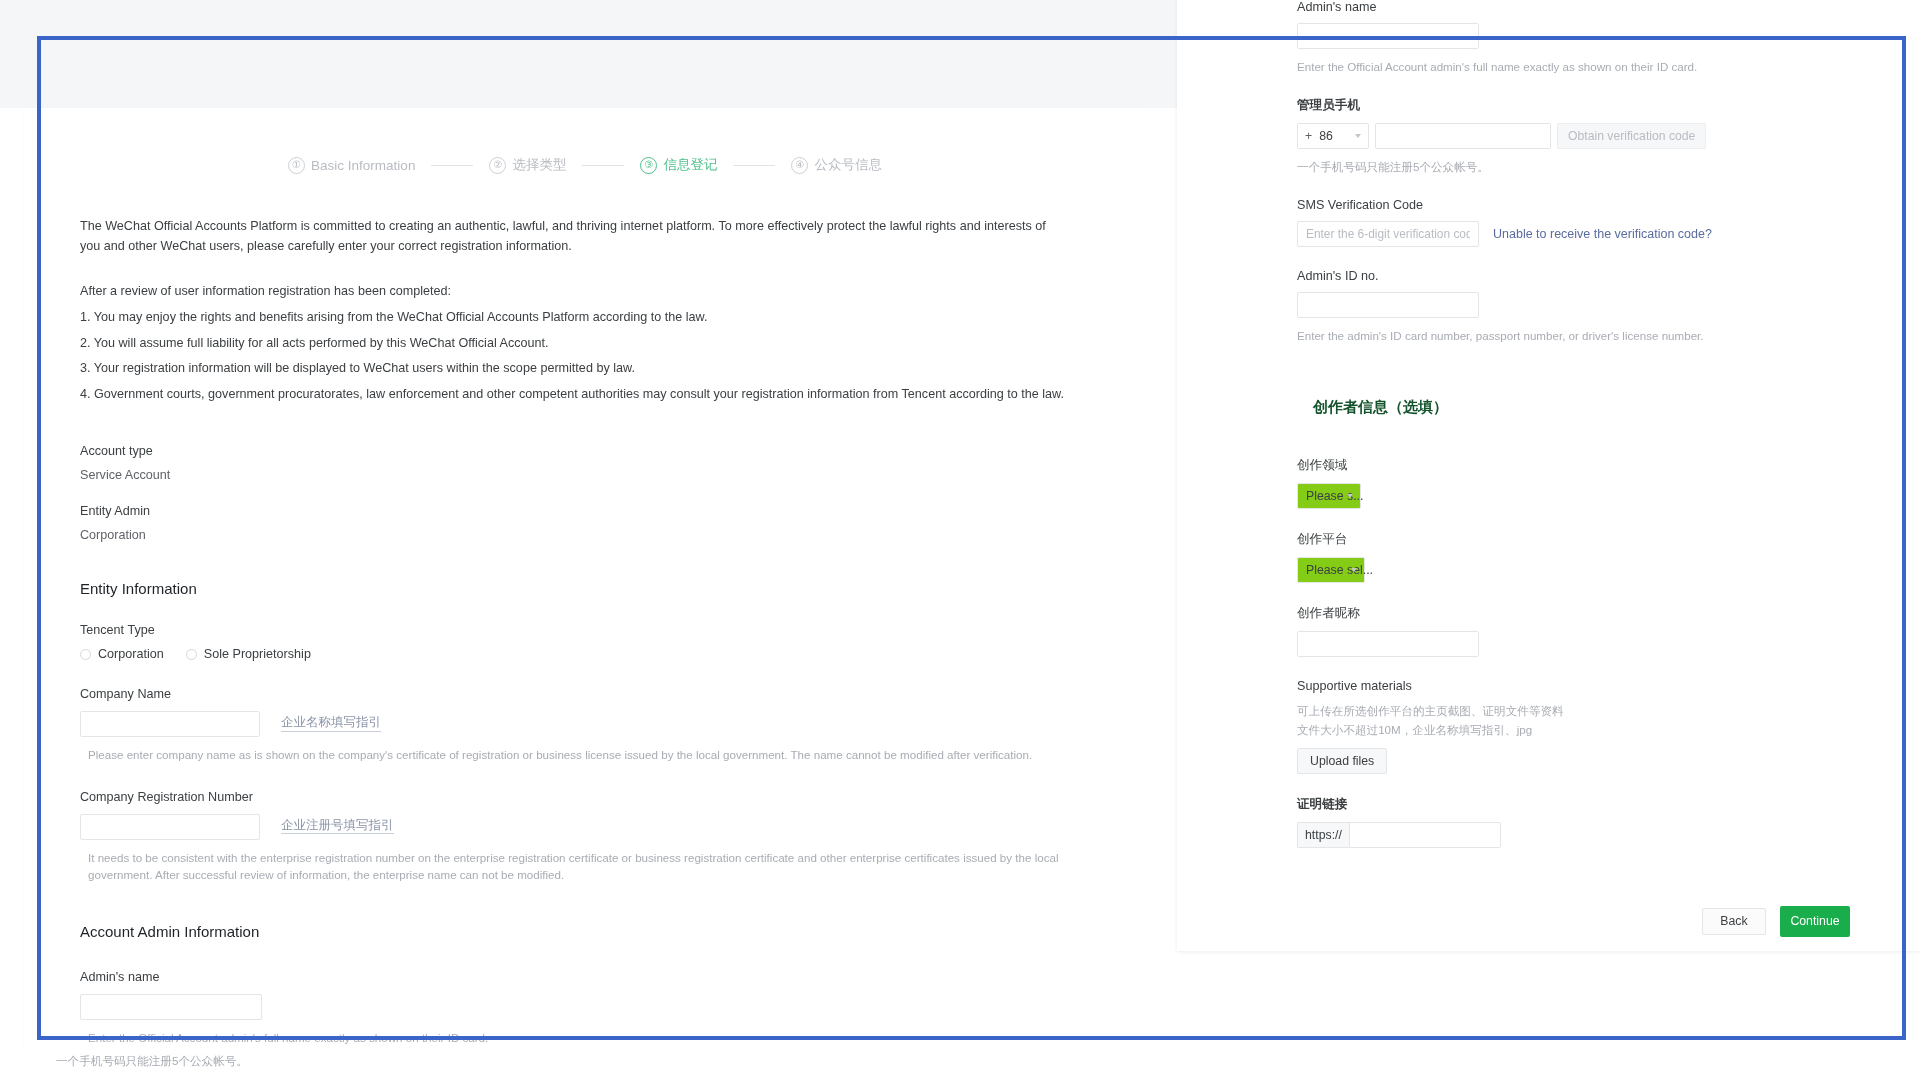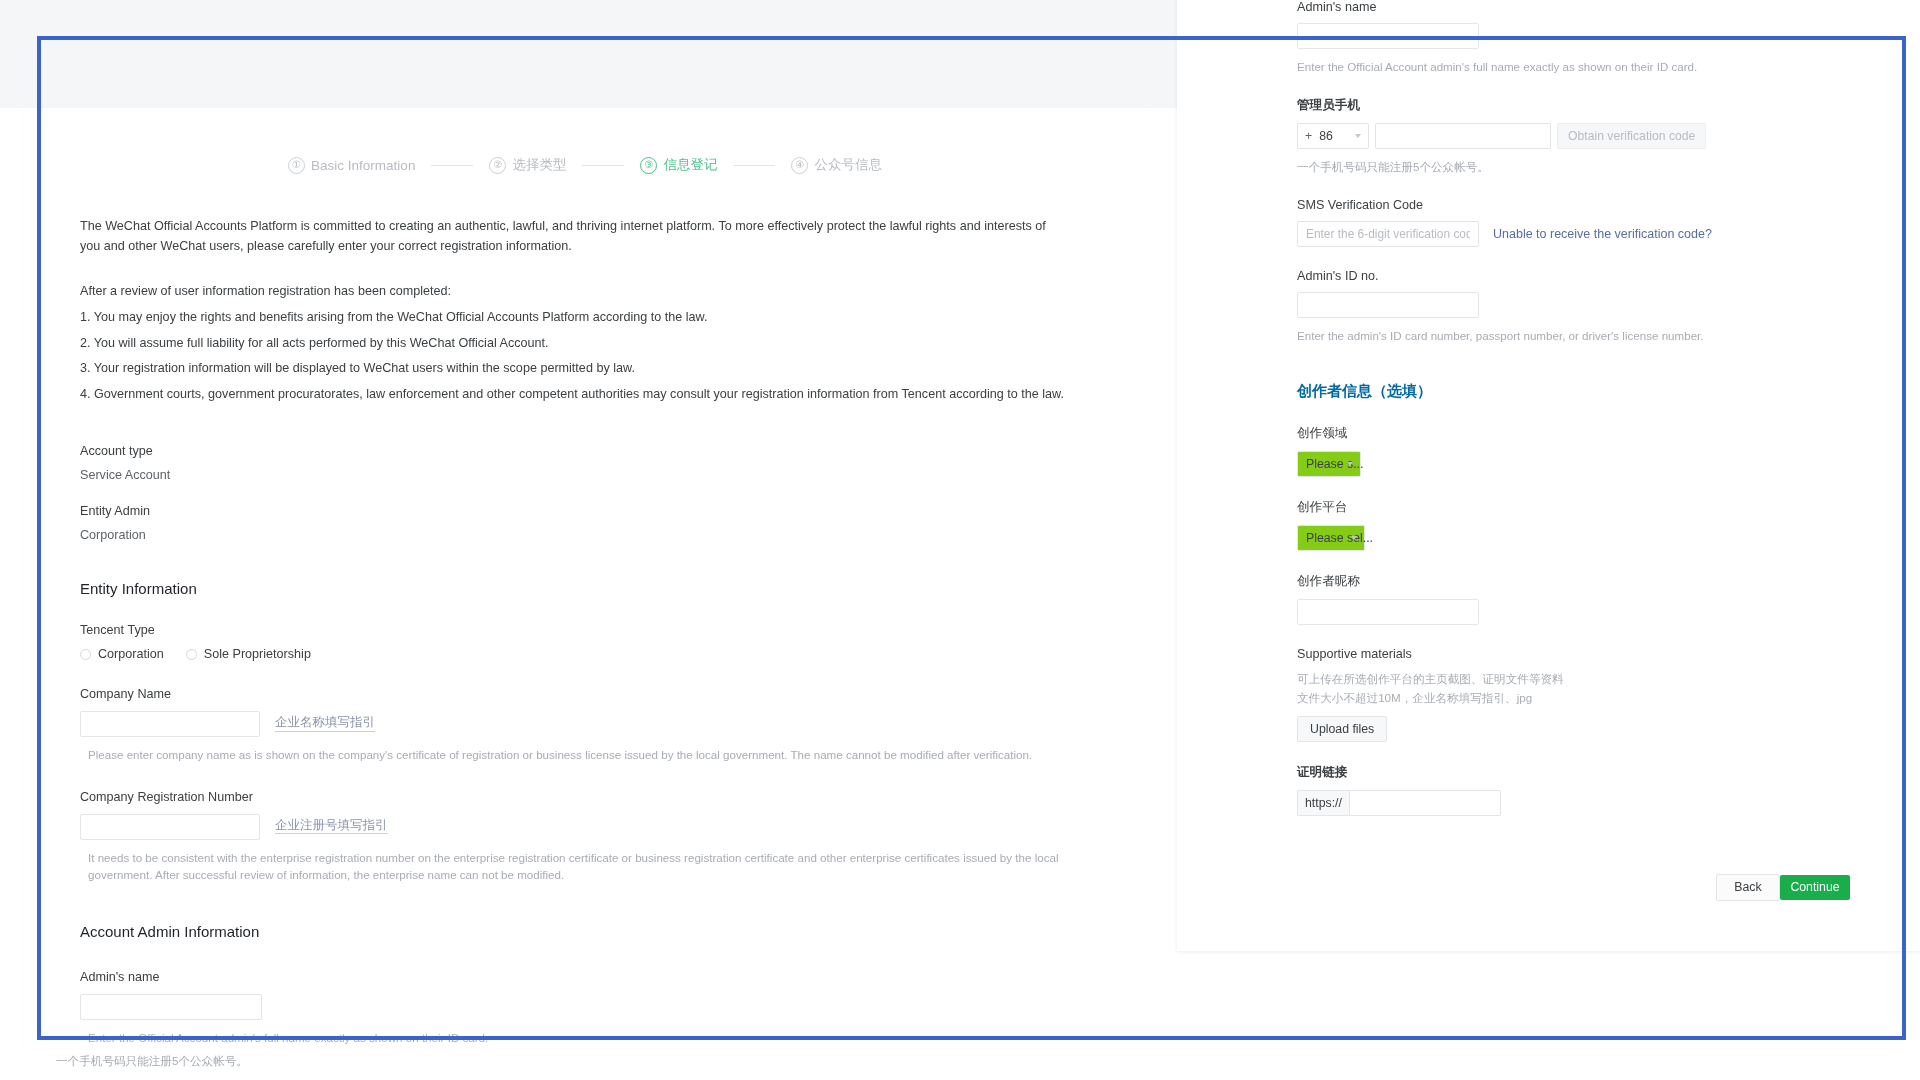--- a/index.html
+++ b/index.html
@@ -142,21 +142,21 @@
     color: #1f2329;
     padding: 0 8px;
     outline: none;
   }
   .text-input::placeholder { color: #b8bcc2; }
   .text-input.wide { width: 182px; }
 
   .inline-row {
     display: flex;
     align-items: center;
-    gap: 15px;
+    gap: 21px;
   }
 
   .guide-link {
     font-size: 12.5px;
     color: #8a93a8;
     text-decoration: none;
     border-bottom: 1px solid #c9cfd9;
     padding-bottom: 1px;
     line-height: 1.1;
     cursor: pointer;
@@ -291,23 +291,23 @@
     box-sizing: border-box;
     font-size: 12.4px;
     color: #1f2329;
     padding: 0 8px;
     outline: none;
   }
   .rp-input::placeholder { color: #b8bcc2; font-size: 11.9px; }
 
   .rp-section-title {
     font-size: 15px;
-    color: #0369a1;
+    color: #14532d;
     font-weight: bold;
-    margin: 0;
+    margin: 16px;
   }
 
   .sms-row { display: flex; align-items: center; gap: 14px; }
   .sms-link {
     font-size: 12.5px;
     color: #5a6b9e;
     text-decoration: none;
     cursor: pointer;
   }
 
@@ -373,37 +373,38 @@
     font-size: 12.4px;
     padding: 0 8px;
     box-sizing: border-box;
     min-width: 0;
   }
 
   .rp-actions {
     display: flex;
     justify-content: flex-end;
     align-items: center;
+    gap: 14px;
     padding-right: 10px;
     margin-top: 58px;
   }
   .btn-back {
     width: 62px; height: 25px;
     border: 1px solid #e3e5e8;
     background: #fbfbfc;
     border-radius: 2px;
     font-size: 12.3px;
     color: #3c4043;
     display: inline-flex;
     align-items: center;
     justify-content: center;
     cursor: pointer;
   }
   .btn-continue {
-    width: 70px; height: 25px;
+    width: 70px; height: 31px;
     border: none;
     background: #1aad4b;
     border-radius: 2px;
     font-size: 12.3px;
     color: #ffffff;
     display: inline-flex;
     align-items: center;
     justify-content: center;
     cursor: pointer;
   }

